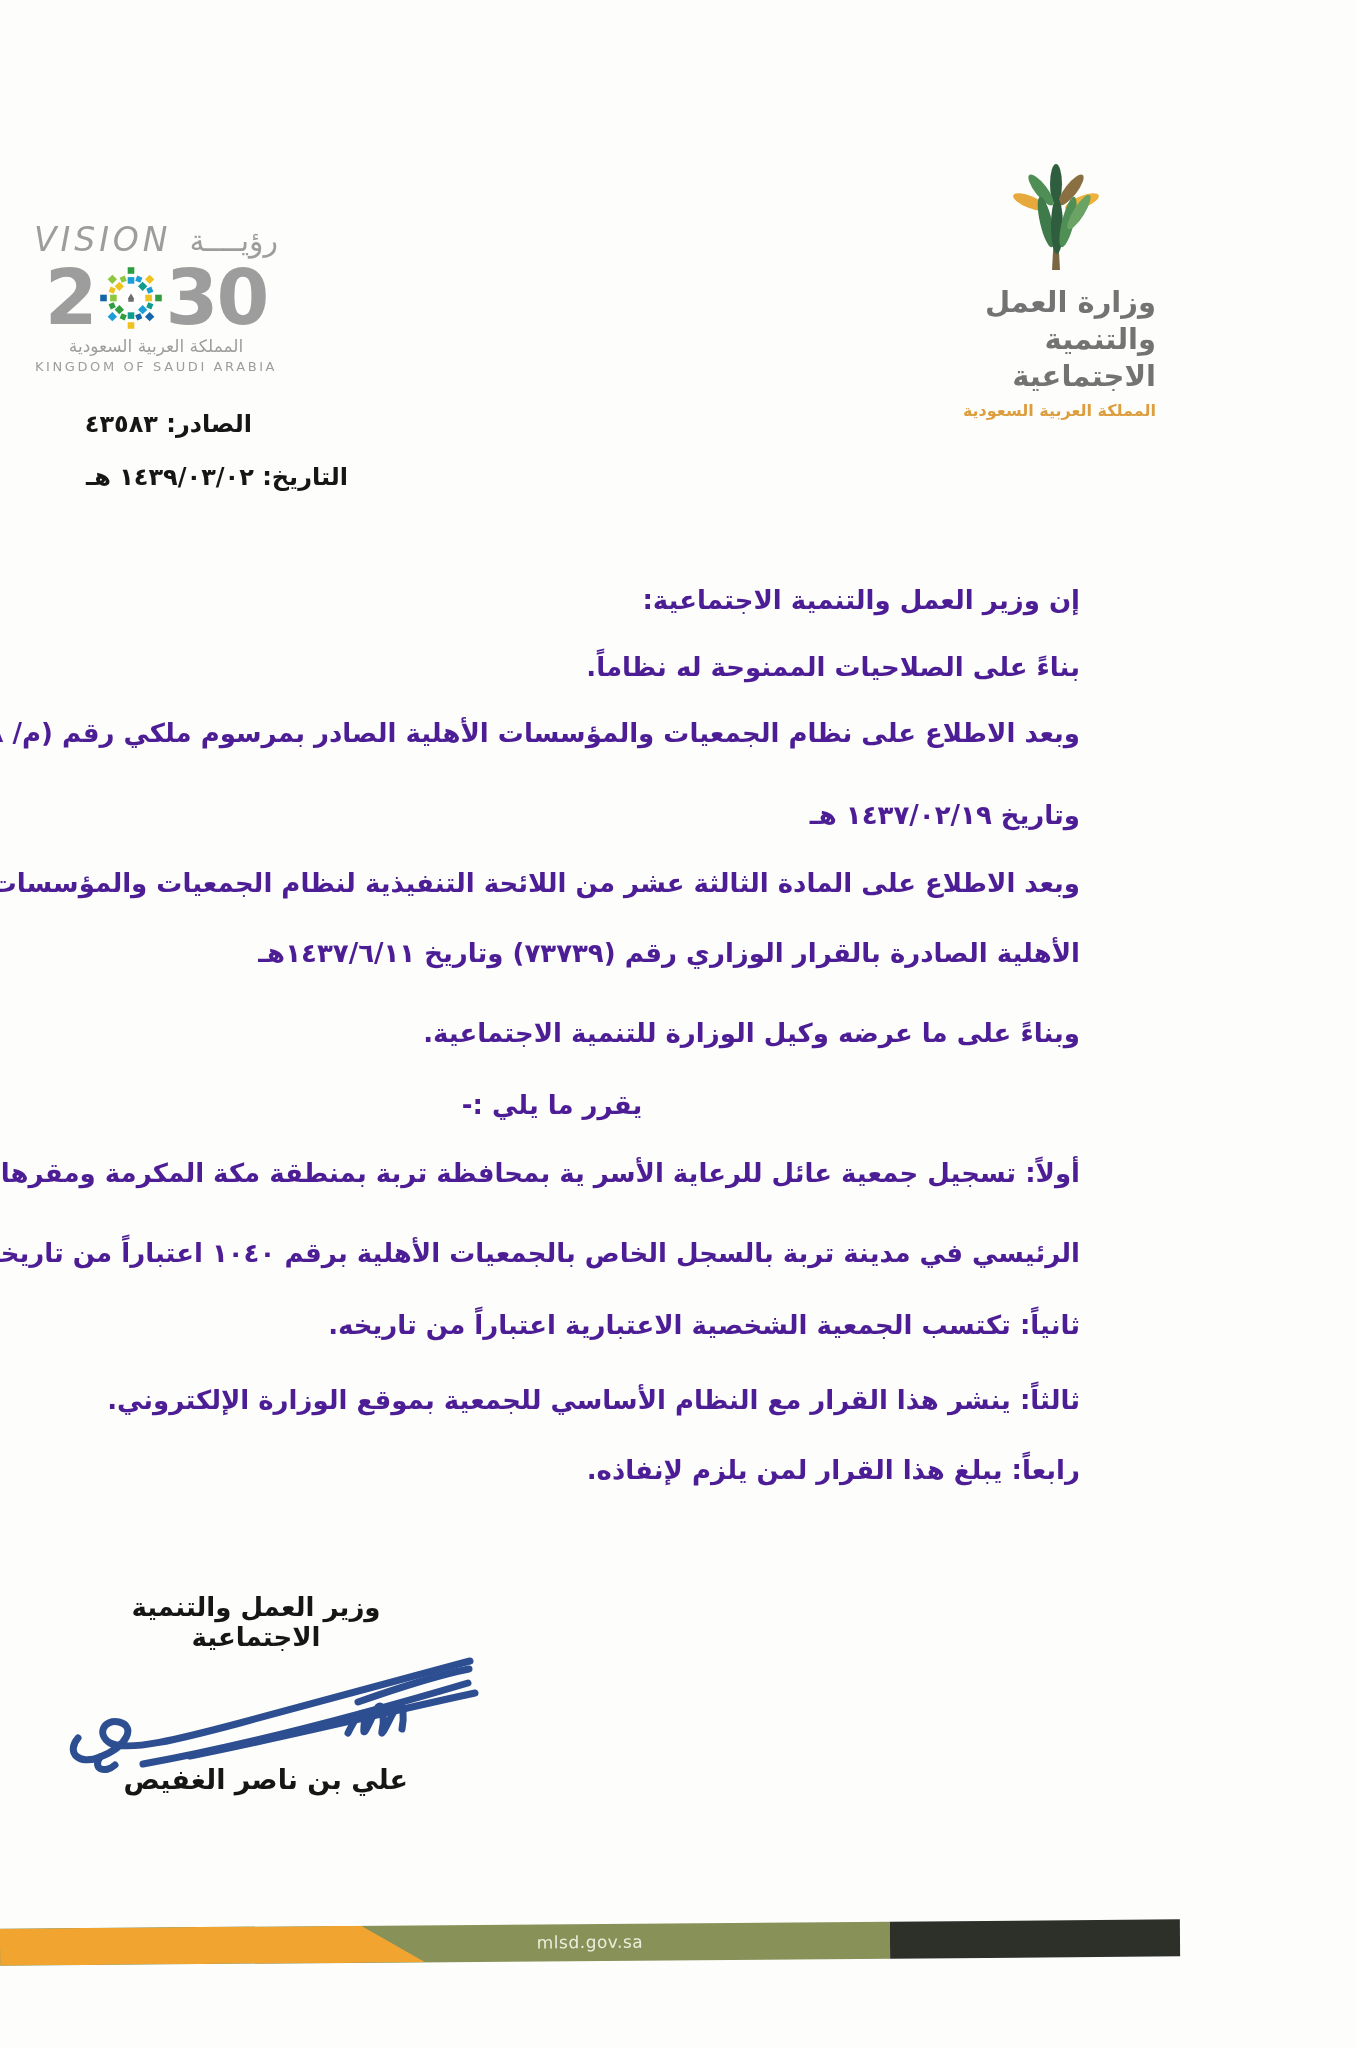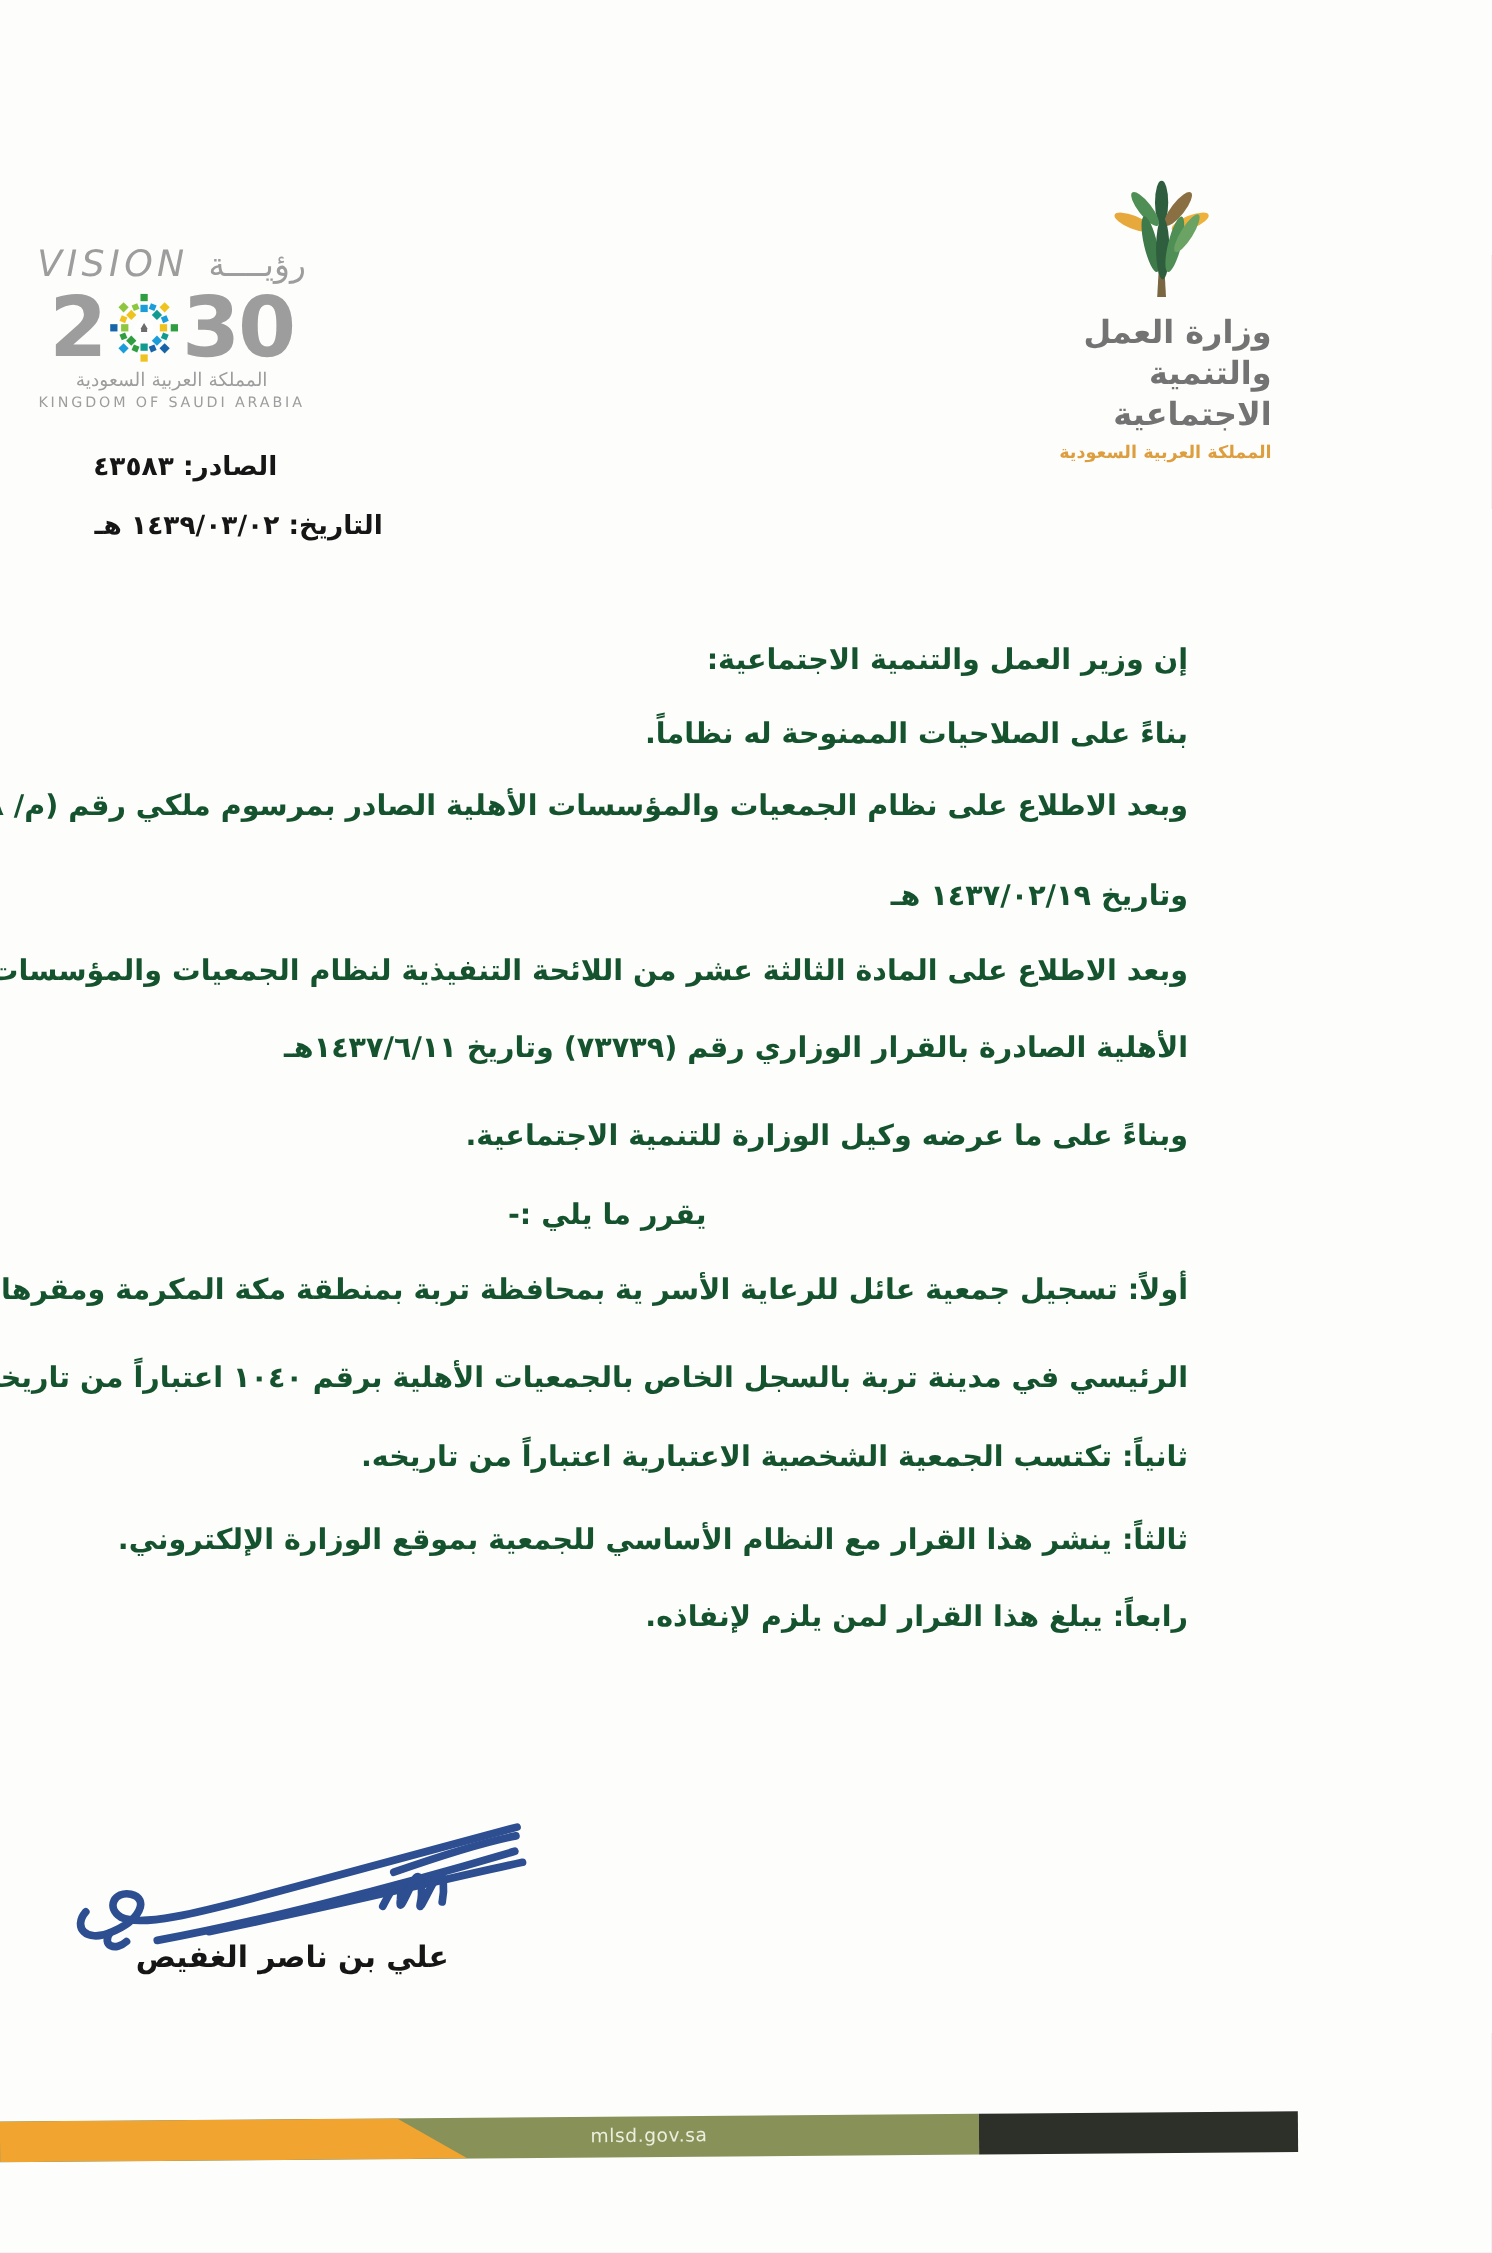--- a/index.html
+++ b/index.html
@@ -29,21 +29,21 @@
   
   .ref{position:absolute; direction:rtl; text-align:right; font-size:24px; font-weight:bold; white-space:nowrap;}
   .ref-issue{top:410px; left:40px; width:212px;}
   .ref-date{top:463px; left:40px; width:308px;}
 
   
   .doc-title{position:absolute; top:495px; left:24px; width:1056px; text-align:center;
              font-size:30px; font-weight:bold; direction:rtl;}
   .body-block{position:absolute; top:580px; left:24px; width:1056px;}
   .line{position:absolute; right:0; left:0; direction:rtl; text-align:right;
-        font-size:26px; font-weight:bold; white-space:nowrap; color:#14532d;}
+        font-size:26px; font-weight:bold; white-space:nowrap; color:#4c1d95;}
   .line.center{text-align:center;}
 
   
   .sig-title{position:absolute; top:1592px; left:64px; width:384px; text-align:center;
              font-size:26px; font-weight:bold; direction:rtl;}
   .sig-svg{position:absolute; left:48px; top:1630px;}
   .sig-name{position:absolute; top:1764px; left:64px; width:344px; text-align:right;
             font-size:27px; font-weight:bold; direction:rtl;}
 
   
@@ -150,20 +150,21 @@
     <div class="line" style="top:358px">الأهلية الصادرة بالقرار الوزاري رقم (٧٣٧٣٩) وتاريخ ١٤٣٧/٦/١١هـ</div>
     <div class="line" style="top:438px">وبناءً على ما عرضه وكيل الوزارة للتنمية الاجتماعية.</div>
     <div class="line center" style="top:510px">يقرر ما يلي :-</div>
     <div class="line" style="top:578px">أولاً: تسجيل جمعية عائل للرعاية الأسر ية بمحافظة تربة بمنطقة مكة المكرمة ومقرها</div>
     <div class="line" style="top:658px">الرئيسي في مدينة تربة بالسجل الخاص بالجمعيات الأهلية برقم ١٠٤٠ اعتباراً من تاريخه.</div>
     <div class="line" style="top:730px">ثانياً: تكتسب الجمعية الشخصية الاعتبارية اعتباراً من تاريخه.</div>
     <div class="line" style="top:805px">ثالثاً: ينشر هذا القرار مع النظام الأساسي للجمعية بموقع الوزارة الإلكتروني.</div>
     <div class="line" style="top:875px">رابعاً: يبلغ هذا القرار لمن يلزم لإنفاذه.</div>
   </div>
 
+  <div class="sig-title">وزير العمل والتنمية الاجتماعية</div>
   <svg class="sig-svg" width="450" height="160" viewBox="0 0 450 160">
     <g fill="none" stroke="#2d4e90" stroke-width="7" stroke-linecap="round" stroke-linejoin="round">
       <path d="M30 108 C 18 122, 30 136, 52 127 C 80 116, 88 96, 71 92 C 56 89, 48 104, 62 113 C 80 122, 132 109, 192 93 C 262 74, 342 52, 422 31"></path>
       <path d="M95 134 C 182 118, 302 88, 420 53"></path>
       <path d="M142 126 C 242 106, 352 79, 427 63"></path>
       <path d="M300 103 C 312 79, 318 77, 316 97 C 314 113, 324 85, 330 77 C 336 71, 336 93, 334 101 C 332 111, 344 83, 350 75 C 356 69, 356 89, 354 99"></path>
       <path d="M310 72 C 350 58, 390 45, 421 39"></path>
       <path d="M52 127 C 44 139, 57 144, 67 135"></path>
     </g>
   </svg>

